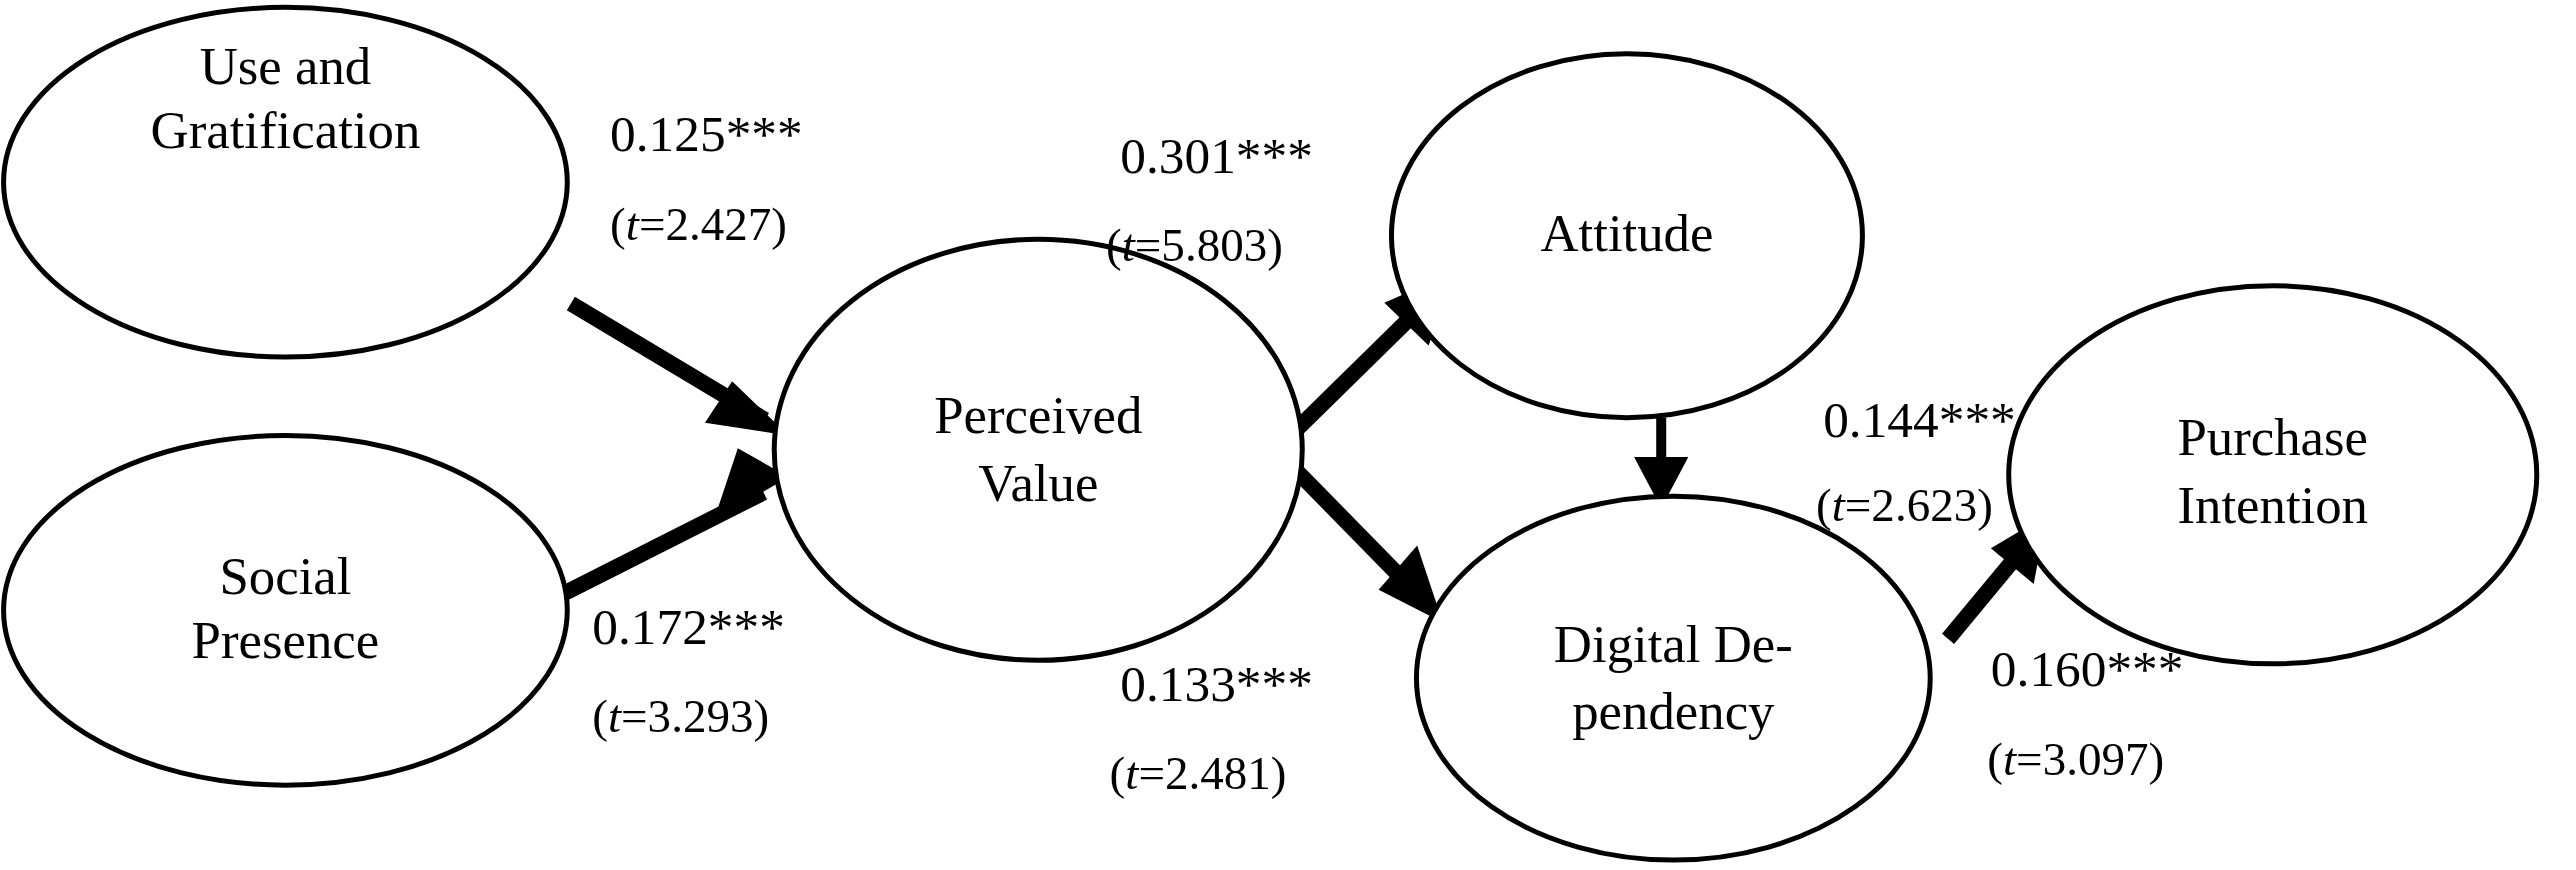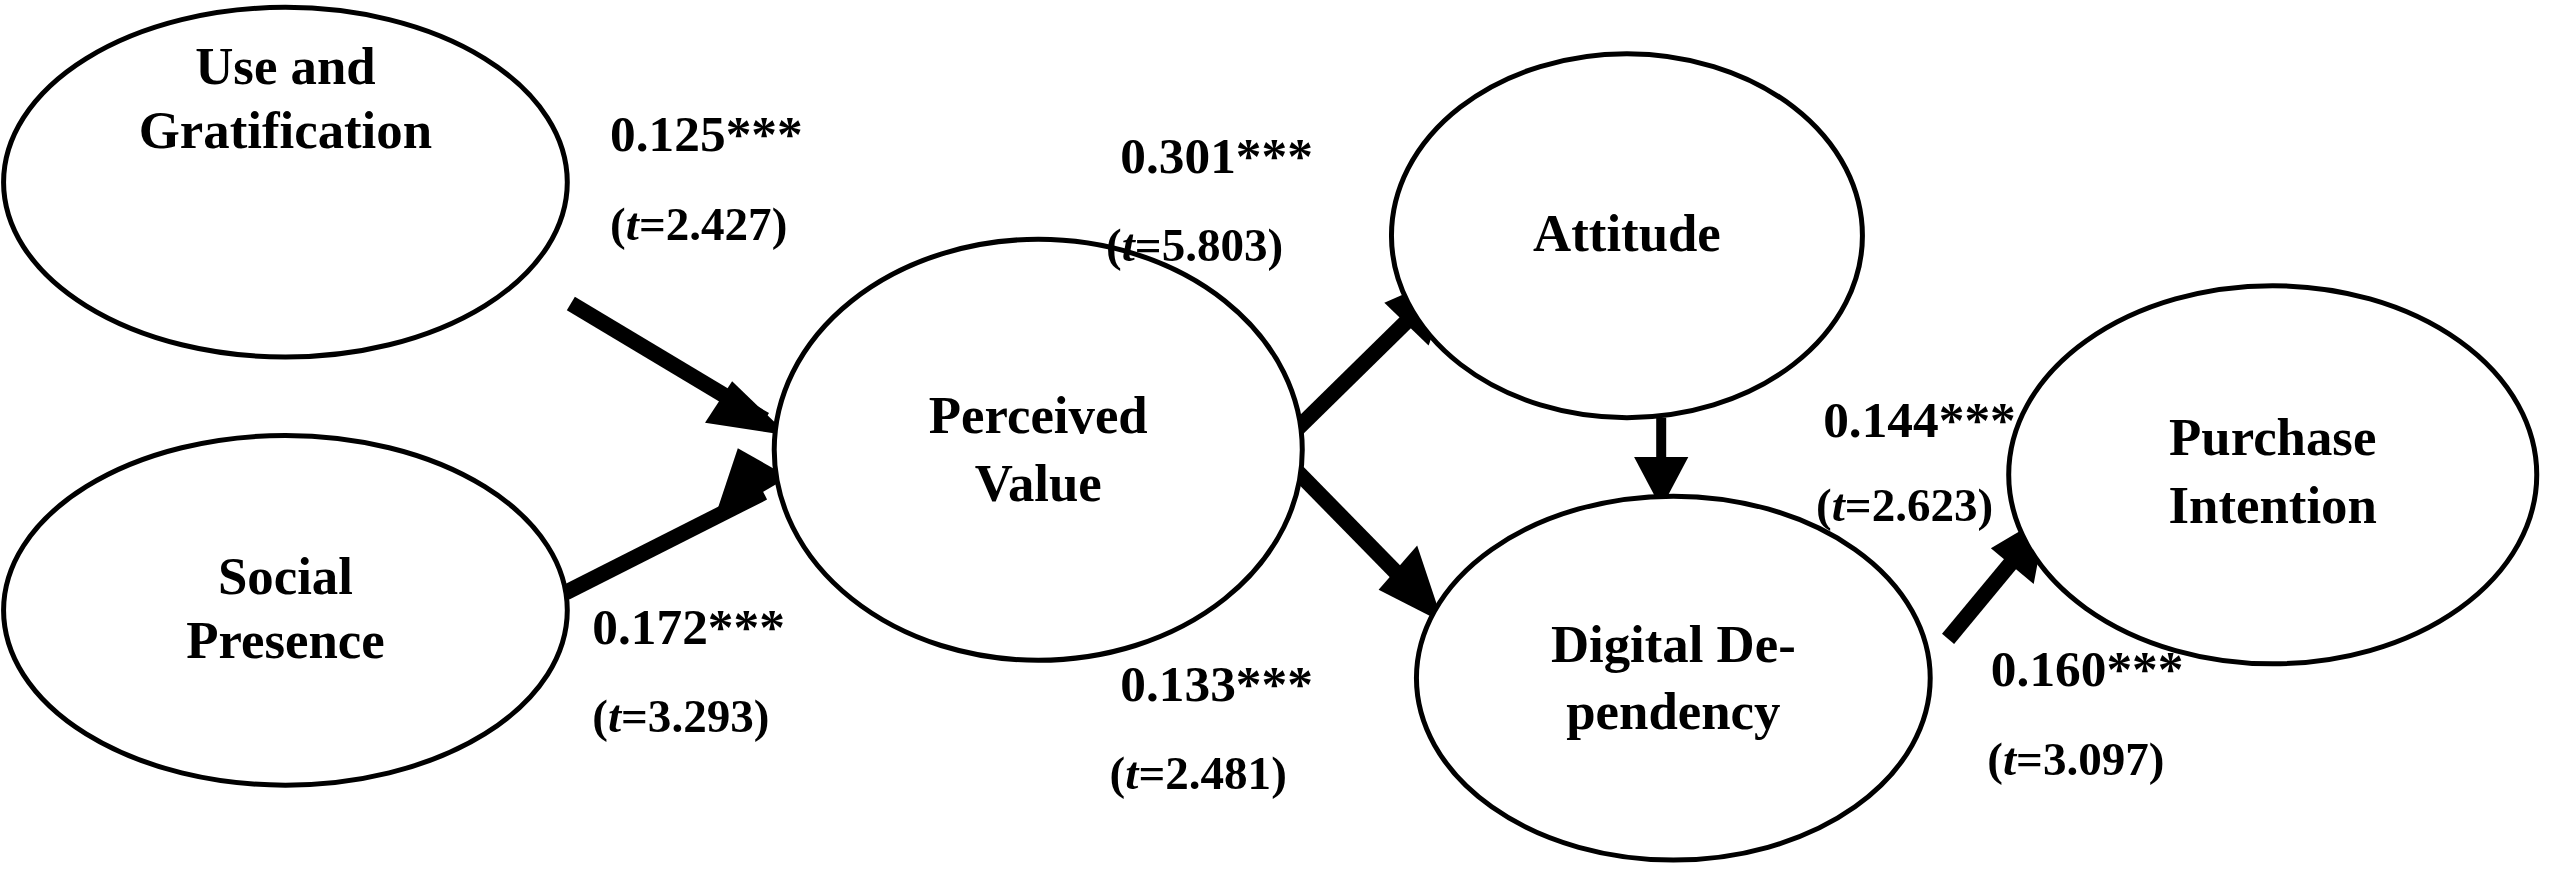--- a/index.html
+++ b/index.html
@@ -12,21 +12,20 @@
     width: 2576px;
     height: 871px;
     overflow: hidden;
     font-family: "Liberation Serif", "DejaVu Serif", serif;
   }
   #diagram-root {
     position: relative;
     width: 2191px;
     height: 871px;
     background: #ffffff;
-    font-weight: bold;
   }
   svg.model-canvas {
     display: block;
     width: 2576px;
     height: 871px;
   }
   .node-ellipse {
     fill: #ffffff;
     stroke: #000000;
     stroke-width: 7;

